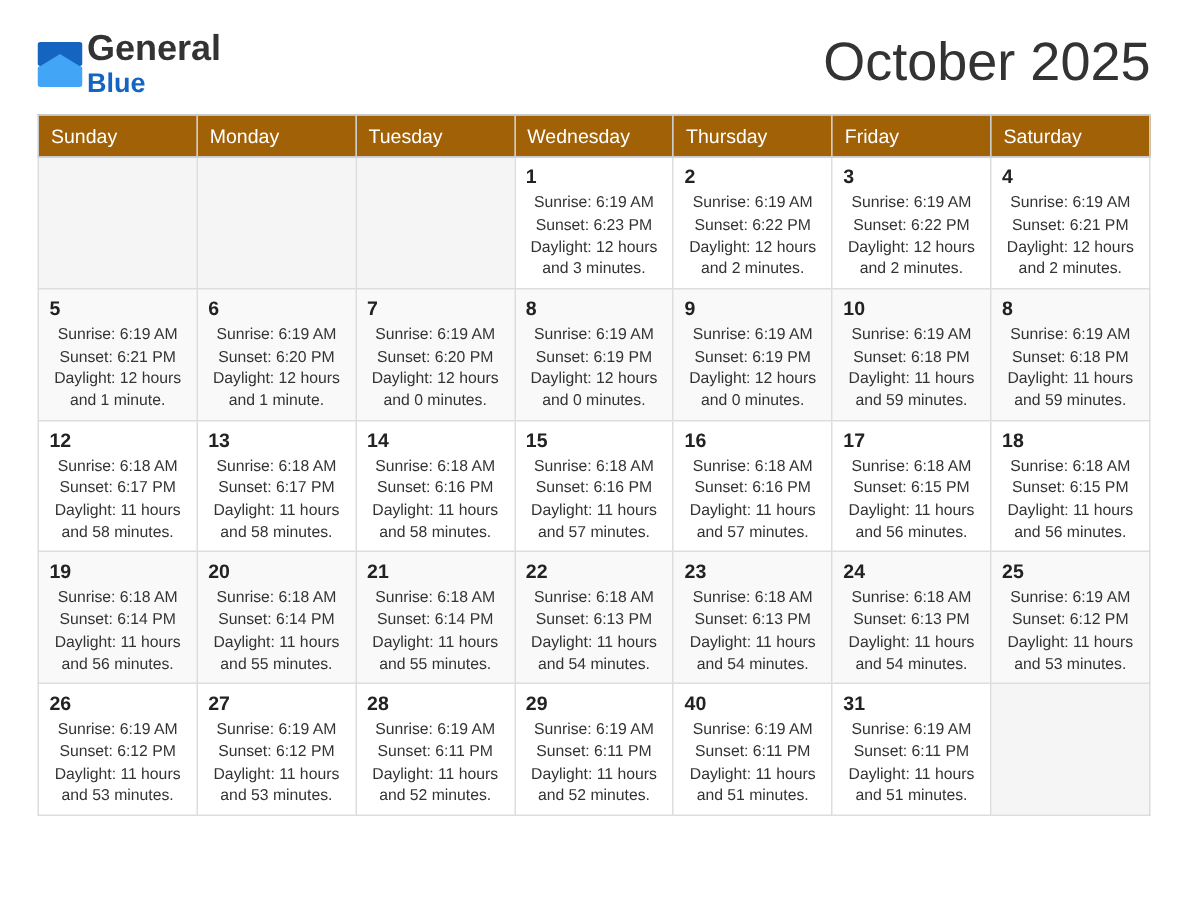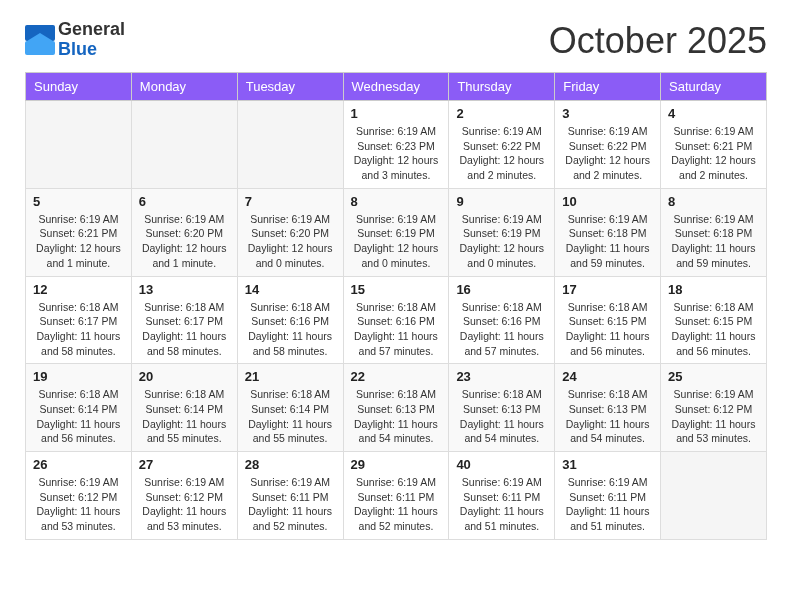--- a/index.html
+++ b/index.html
@@ -19,21 +19,21 @@
     .logo {
       display: flex;
       align-items: center;
     }
     .logo-text {
       display: flex;
       flex-direction: column;
       line-height: 1.1;
     }
     .logo-general {
-      font-size: 18px;
+      font-size: 24px;
       font-weight: bold;
       color: #333;
     }
     .logo-blue {
       font-size: 18px;
       font-weight: bold;
       color: #1565c0;
     }
     .logo-icon {
       width: 30px;
@@ -52,21 +52,21 @@
       font-size: 15px;
       color: #555;
     }
     .calendar {
       width: 100%;
       border-collapse: collapse;
       margin: 5px 15px;
       width: calc(100% - 30px);
     }
     .calendar th {
-      background-color: #8b5cf6;
+      background-color: #a16207;
       color: white;
       padding: 6px 8px;
       font-size: 13px;
       font-weight: normal;
       text-align: left;
       border: 1px solid #ccc;
     }
     .calendar td {
       border: 1px solid #ddd;
       padding: 5px 7px;

